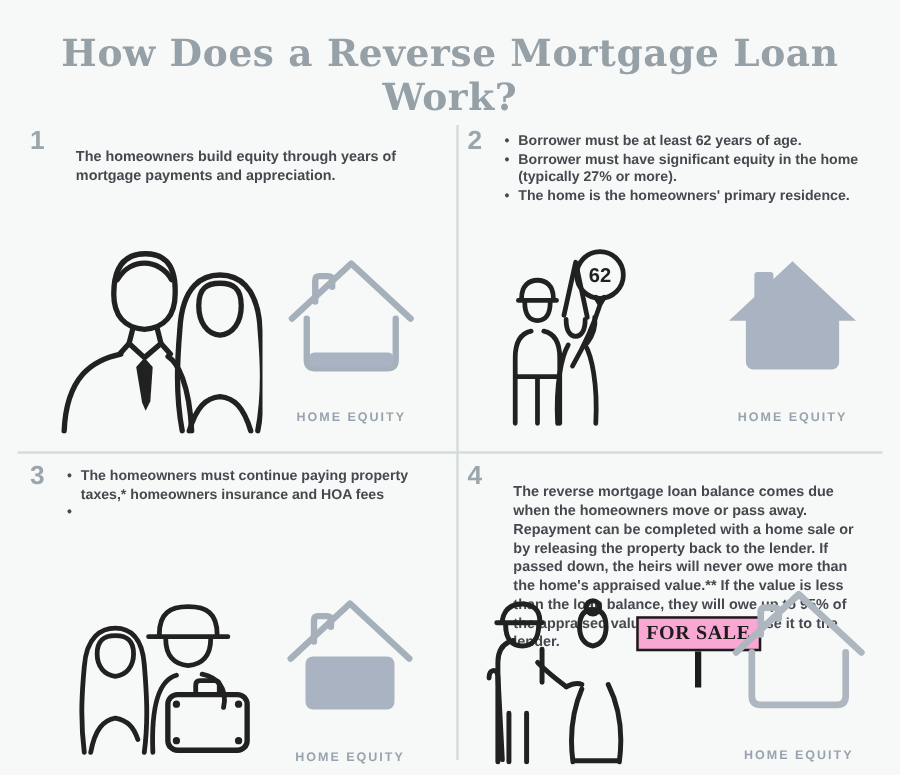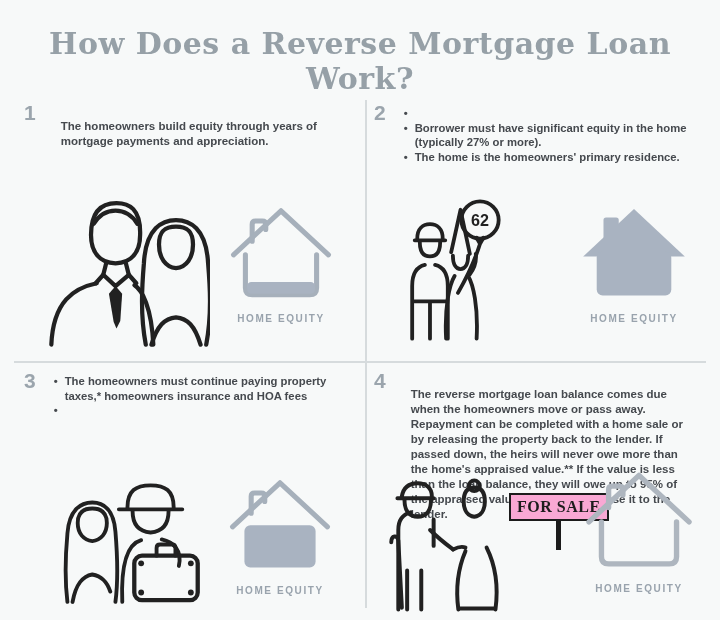--- a/index.html
+++ b/index.html
@@ -34,21 +34,21 @@
   .ink{fill:#212121;stroke:none;}
 
   .house-wrap{position:absolute;text-align:center;}
   .hw-1{left:225px;top:204px;width:112px;}
   .hw-2{left:578px;top:204px;width:112px;}
   .hw-3{left:224px;top:476px;width:112px;}
   .hw-4{left:580px;top:468px;width:118px;}
   .h-out{fill:none;stroke:#a6b0bb;stroke-width:6;stroke-linecap:round;stroke-linejoin:round;}
   .h-out-lt{fill:none;stroke:#aeb6bf;stroke-width:6;stroke-linecap:round;stroke-linejoin:round;}
   .h-fill{fill:#a9b3c1;stroke:none;}
-  .he-label{margin-top:5px;font-size:10px;font-weight:700;letter-spacing:1.6px;color:#99a3ad;}
+  .he-label{margin-top:20px;font-size:10px;font-weight:700;letter-spacing:1.6px;color:#99a3ad;}
 
   .forsale{position:absolute;left:509px;top:493px;text-align:center;}
   .fs-box{display:inline-block;border:2.5px solid #1c1c1c;background:#f9a8d4;color:#1c1c1c;
     font-size:16px;font-weight:700;letter-spacing:.5px;padding:3px 6px;font-family:Liberation Serif, serif;}
   .fs-post{width:5px;height:29px;background:#1c1c1c;margin:0 auto;}
 </style>
 </head>
 <body>
 
 <div class="canvas">
@@ -86,20 +86,21 @@
     </svg>
     <div class="he-label">HOME EQUITY</div>
   </div>
 
   <div class="step-head q2h">
     <span class="num">2</span>
     <div>
       <ul class="bullets">
         <li>
             <span class="dot">•</span>
+            <span>Borrower must be at least 62 years of age.</span>
           </li>
         <li>
             <span class="dot">•</span>
             <span>Borrower must have significant equity in the home (typically 27% or more).</span>
           </li>
         <li>
             <span class="dot">•</span>
             <span>The home is the homeowners' primary residence.</span>
           </li>
       </ul>

